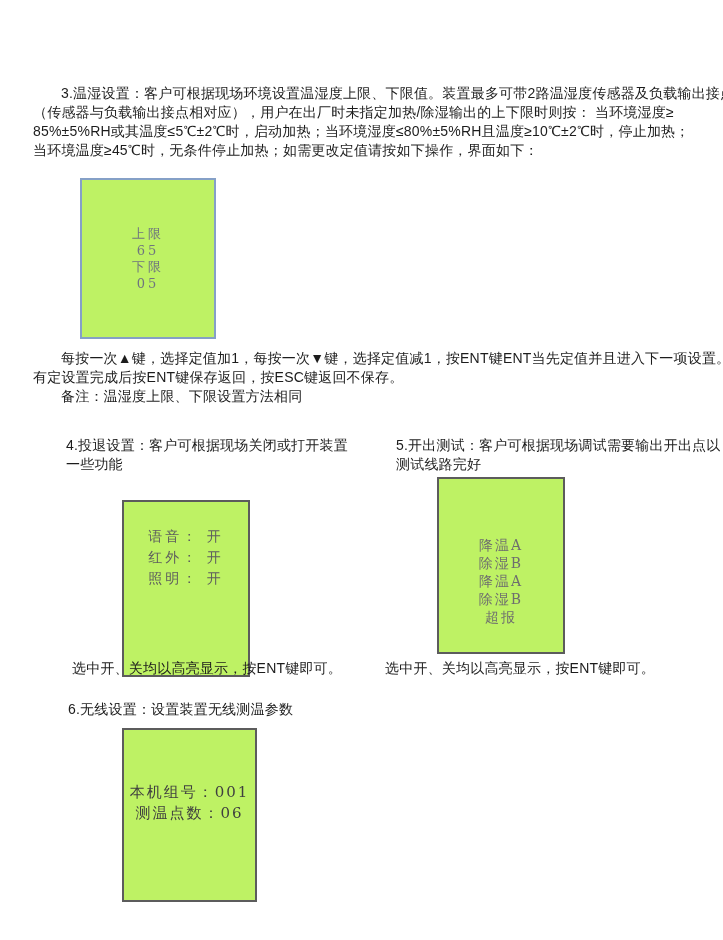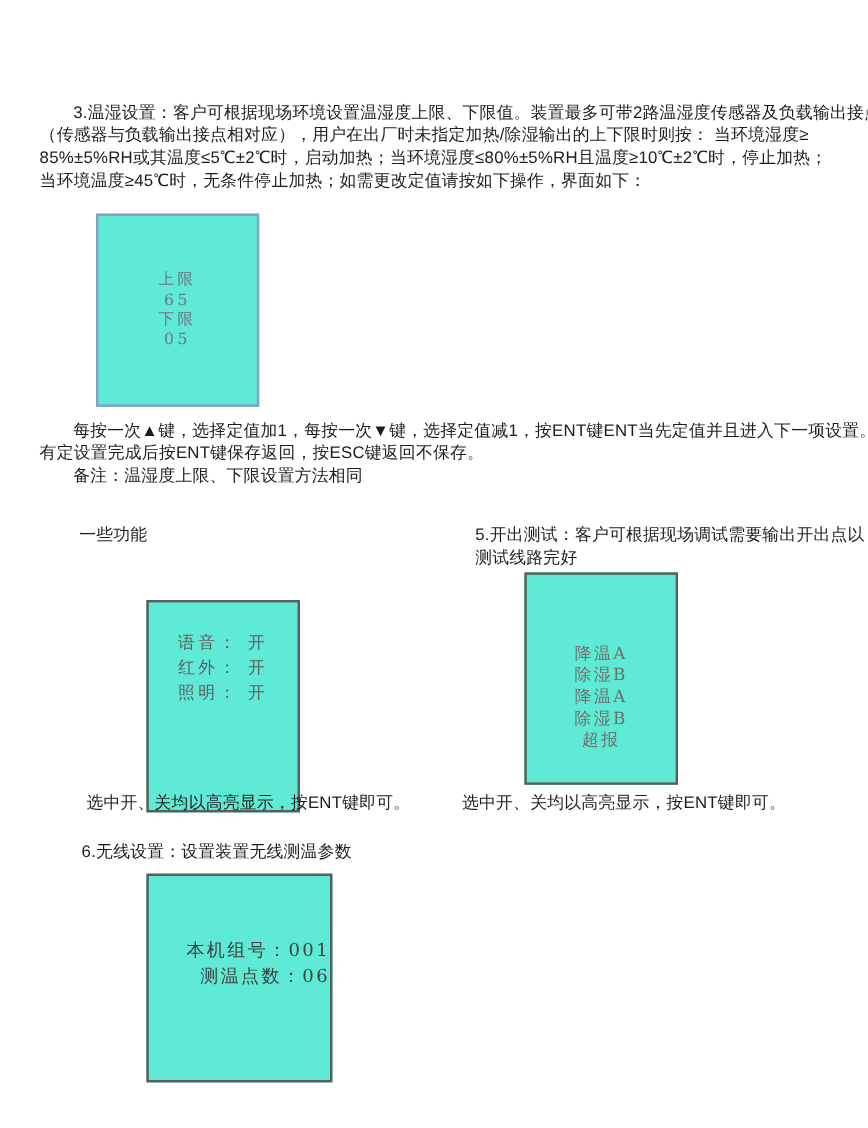--- a/index.html
+++ b/index.html
@@ -15,21 +15,21 @@
     font-size: 14px;
     line-height: 19px;
     color: #1c1c1c;
     letter-spacing: 0.2px;
   }
   .line { white-space: pre; }
   .indent { padding-left: 28px; }
 
   .display-box {
     position: absolute;
-    background: #5eead4;
+    background: #bef264;
     box-sizing: border-box;
     text-align: center;
     font-family: "DejaVu Serif", serif;
   }
   .display-box .dline { white-space: pre; }
 
   
   #para1 { left: 33px; top: 84px; width: 672px; }
   #box1 {
     left: 80px; top: 178px; width: 136px; height: 161px;
@@ -58,25 +58,25 @@
     border: 2px solid #5c5c5c;
     padding-top: 57px;
     font-size: 14px; line-height: 18px;
     color: #6e6e6e; letter-spacing: 2px;
   }
   #cap5 { left: 385px; top: 659px; }
 
   
   #hdr6 { left: 68px; top: 700px; width: 320px; }
   #box6 {
-    left: 122px; top: 728px; width: 155px; height: 174px;
+    left: 122px; top: 728px; width: 135px; height: 174px;
     border: 2px solid #5c5c5c;
     padding-top: 52px;
     font-size: 15px; line-height: 21px;
-    color: #3f3f3f; letter-spacing: 2px; text-align: right;
+    color: #3f3f3f; letter-spacing: 2px;
   }
 </style>
 </head>
 <body>
 
 <div class="para" id="para1">
   <div class="line indent">3.温湿设置：客户可根据现场环境设置温湿度上限、下限值。装置最多可带2路温湿度传感器及负载输出接点</div>
   <div class="line">（传感器与负载输出接点相对应），用户在出厂时未指定加热/除湿输出的上下限时则按： 当环境湿度≥</div>
   <div class="line">85%±5%RH或其温度≤5℃±2℃时，启动加热；当环境湿度≤80%±5%RH且温度≥10℃±2℃时，停止加热；</div>
   <div class="line">当环境温度≥45℃时，无条件停止加热；如需更改定值请按如下操作，界面如下：</div>
@@ -89,20 +89,21 @@
   <div class="dline">05</div>
 </div>
 
 <div class="para" id="para2">
   <div class="line indent">每按一次▲键，选择定值加1，每按一次▼键，选择定值减1，按ENT键ENT当先定值并且进入下一项设置。所</div>
   <div class="line">有定设置完成后按ENT键保存返回，按ESC键返回不保存。</div>
   <div class="line indent">备注：温湿度上限、下限设置方法相同</div>
 </div>
 
 <div class="para" id="hdr4">
+  <div class="line">4.投退设置：客户可根据现场关闭或打开装置</div>
   <div class="line">一些功能</div>
 </div>
 
 <div class="para" id="hdr5">
   <div class="line">5.开出测试：客户可根据现场调试需要输出开出点以</div>
   <div class="line">测试线路完好</div>
 </div>
 
 <div class="display-box" id="box4">
   <div class="dline">语音： 开</div>

